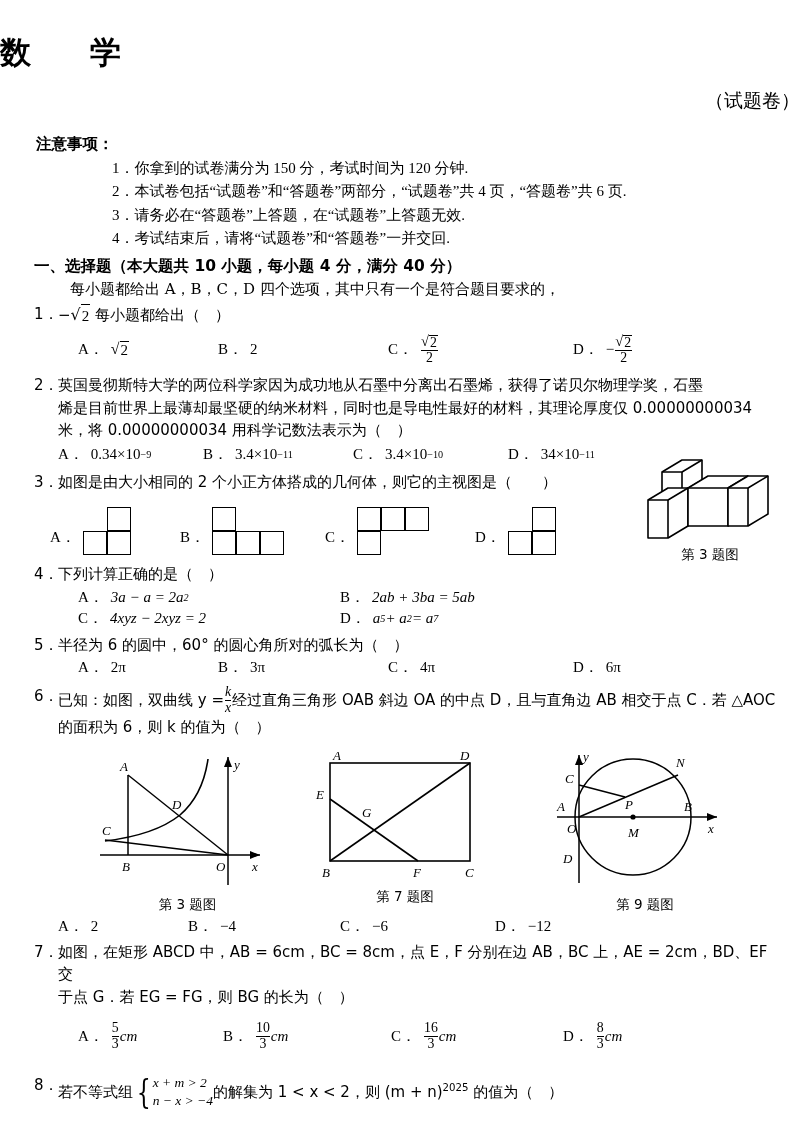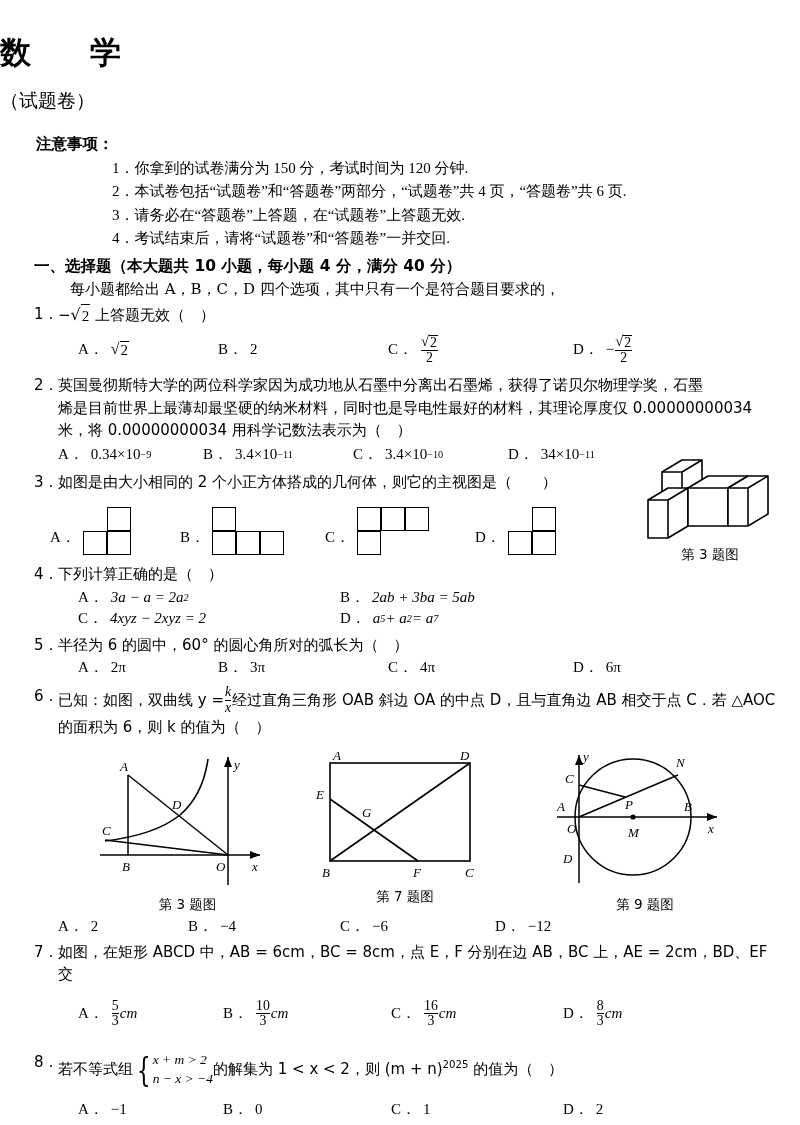--- a/index.html
+++ b/index.html
@@ -25,21 +25,21 @@
   
   .title {
     text-align: left;
     font-size: 31px;
     font-weight: bold;
     letter-spacing: 14px;
     margin-top: 32px;
     font-family: "DejaVu Serif", "Liberation Serif", serif;
   }
   .subtitle {
-    text-align: left;
+    text-align: right;
     font-size: 19px;
     margin-top: 14px;
     font-family: "DejaVu Serif", "Liberation Serif", serif;
   }
   
   .notice-head {
     font-size: 15.5px;
     font-weight: bold;
     margin: 20px 0 0 36px;
     font-family: "DejaVu Sans", "Liberation Sans", sans-serif;
@@ -203,21 +203,21 @@
   <div class="section-head">一、选择题（本大题共 10 小题，每小题 4 分，满分 40 分）</div>
   <div class="section-sub">每小题都给出 A，B，C，D 四个选项，其中只有一个是符合题目要求的，</div>
 
   <div class="q" style="margin-top:4px;">
     <span class="num">1．</span>
     <span class="body">
       <span>−</span><span class="sqrt">
           <span class="rad">√</span>
           <span class="val mathn">2</span>
         </span>
-      <span>上答题无效（　）</span>
+      <span>每小题都给出（　）</span>
     </span>
   </div>
   <div class="opts" style="padding-left:78px;">
     <div style="width:140px;">
       <span class="opt-lab">A．</span>
       <span class="sqrt">
           <span class="rad">√</span>
           <span class="val mathn">2</span>
         </span>
     </div>
@@ -523,20 +523,21 @@
     <div>
       <span class="opt-lab">D．</span>
       <span class="mathn">−12</span>
     </div>
   </div>
 
   <div class="q" style="margin-top:5px;">
     <span class="num">7．</span>
     <span class="body">
       <span style="display:block">如图，在矩形 ABCD 中，AB = 6cm，BC = 8cm，点 E，F 分别在边 AB，BC 上，AE = 2cm，BD、EF 交</span>
+      <span style="display:block">于点 G．若 EG = FG，则 BG 的长为（　）</span>
     </span>
   </div>
   <div class="opts" style="padding-left:78px;margin-top:13px;">
     <div style="width:145px;">
       <span class="opt-lab">A．</span>
       <span class="frac">
           <span>5</span>
           <span class="den">3</span>
         </span>
       <span class="math">cm</span>

